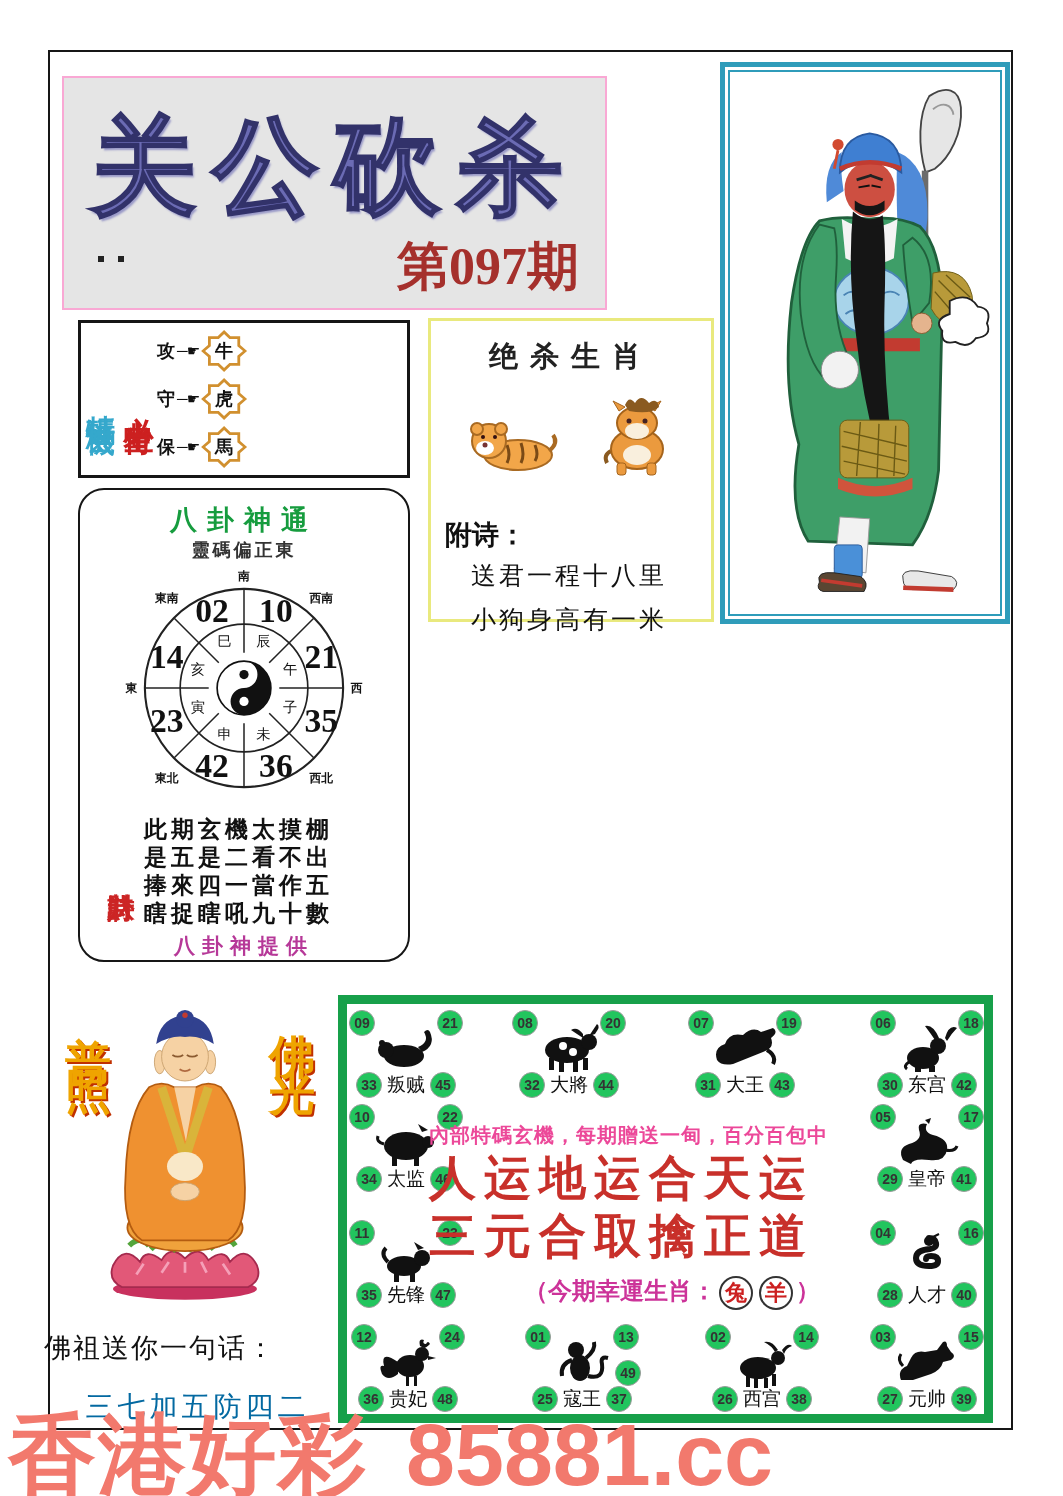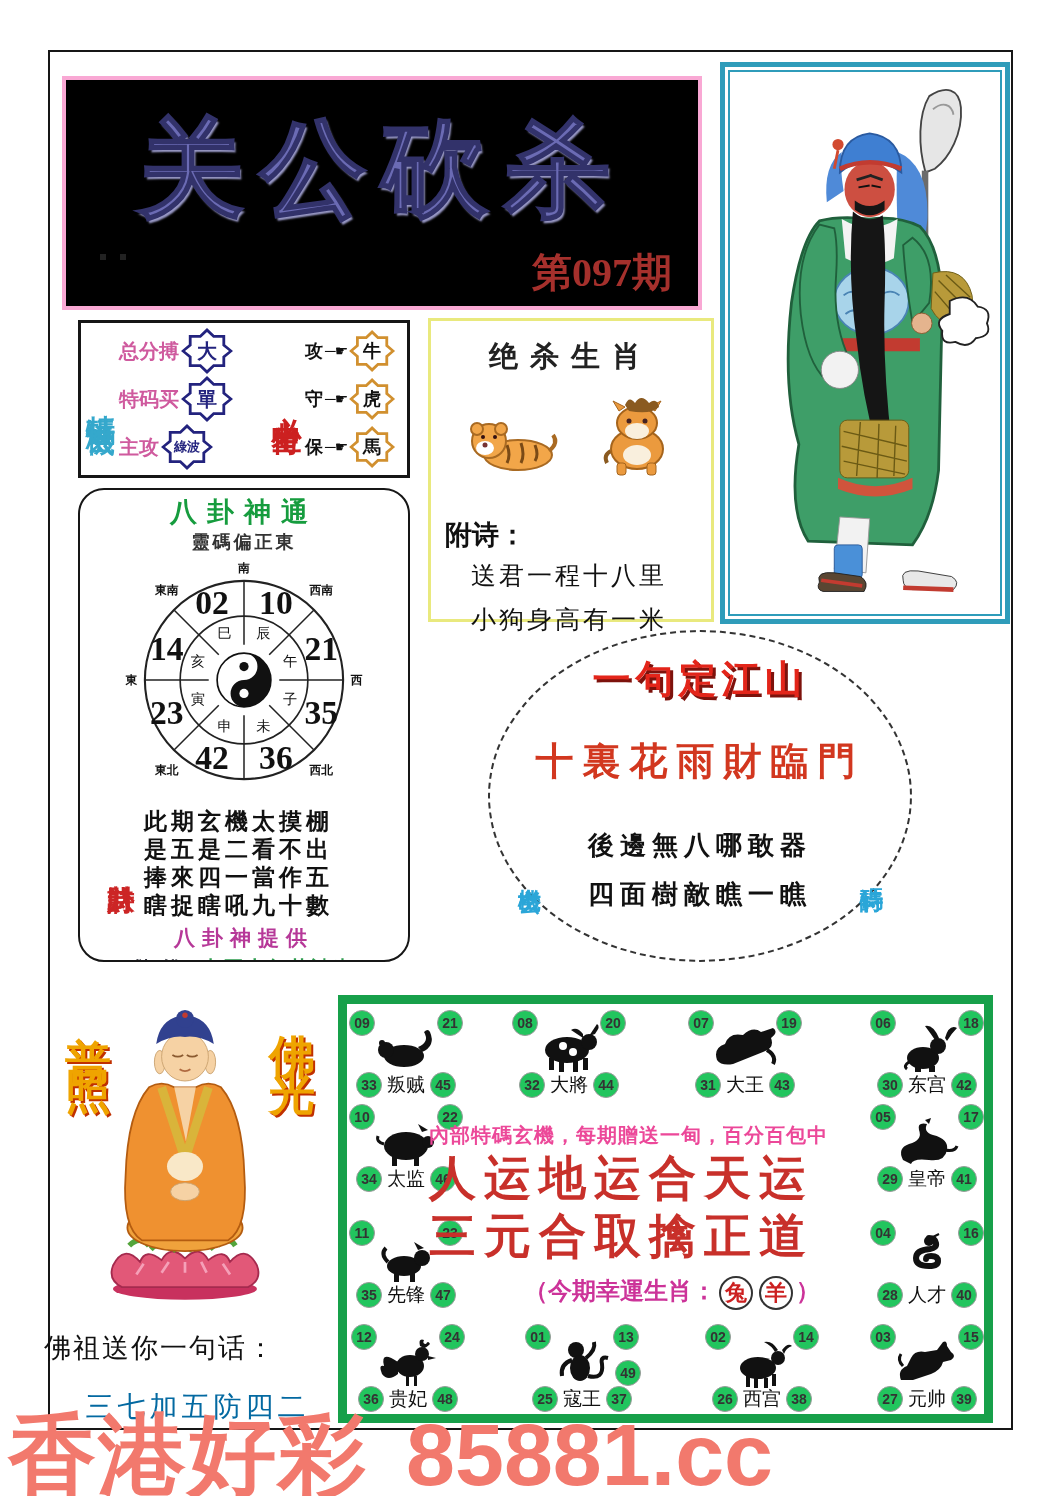--- a/index.html
+++ b/index.html
@@ -3,23 +3,23 @@
 <meta charset="utf-8">
 <style>
 :root{
   --star: polygon(100% 50%,85% 64%,85% 85%,64% 85%,50% 100%,36% 85%,15% 85%,15% 64%,0% 50%,15% 36%,15% 15%,36% 15%,50% 0%,64% 15%,85% 15%,85% 36%);
 }
 *{box-sizing:border-box;margin:0;padding:0}
 body{width:1063px;height:1496px;background:#fff;font-family:"Liberation Serif","DejaVu Serif",serif;overflow:hidden}
 .page{position:relative;width:1063px;height:1496px;background:#fff}
 .frame{position:absolute;left:48px;top:50px;width:965px;height:1380px;border:2px solid #161616}
 
-.title-box{position:absolute;left:62px;top:76px;width:640px;height:234px;border:4px solid #f9a8d4;background:#000000}
+.title-box{position:absolute;left:62px;top:76px;width:545px;height:234px;border:2px solid #f9a8d4;background:#e5e5e5}
 .title-text{position:absolute;left:0;right:0;top:18px;text-align:center;font-size:106px;font-weight:800;letter-spacing:16px;color:#6b6bb4;-webkit-text-stroke:2px #32326a;text-shadow:2px 3px 2px #9a9ac8}
-.issue{position:absolute;right:26px;bottom:6px;font-size:40px;font-weight:700;color:#a5302c}
+.issue{position:absolute;right:26px;bottom:6px;font-size:52px;font-weight:700;color:#a5302c}
 .specks{position:absolute;left:34px;bottom:52px;width:40px;height:8px}
 .specks i{display:inline-block;width:6px;height:6px;background:#222;margin-right:14px}
 
 .hero-box{position:absolute;left:720px;top:62px;width:290px;height:562px;border:5px solid #2f9cba;background:#fff;box-shadow:inset 0 0 0 3px #fff,inset 0 0 0 5px #2f9cba}
 .hero-box svg{display:block;margin:4px auto 0}
 
 .secret-box{position:absolute;left:78px;top:320px;width:332px;height:158px;border:3px solid #161616;background:#fff;display:flex;align-items:stretch;padding:4px 2px}
 .v-text{writing-mode:vertical-rl;text-orientation:upright;display:flex;align-items:center;justify-content:center;font-weight:800}
 .secret-title{width:36px;font-size:29px;color:#35a8cc;letter-spacing:4px}
 .hint-col{width:148px;display:flex;flex-direction:column;justify-content:space-around}
@@ -38,21 +38,21 @@
 .star .small{font-size:13px;letter-spacing:0}
 
 .kill-box{position:absolute;left:428px;top:318px;width:286px;height:304px;border:3px solid #e9e97e;background:#fff}
 .kill-title{position:absolute;top:16px;left:0;right:0;text-align:center;font-size:29px;font-weight:600;letter-spacing:12px;color:#222}
 .kill-animals{position:absolute;top:72px;left:0;right:0;display:flex;justify-content:space-around;align-items:flex-end;padding:0 16px}
 .kill-poem-label{position:absolute;left:14px;top:196px;font-size:27px;font-weight:700;color:#111}
 .kill-line1{position:absolute;left:40px;top:238px;font-size:25px;color:#111;letter-spacing:3px}
 .kill-line2{position:absolute;left:40px;top:282px;font-size:25px;color:#111;letter-spacing:3px}
 
 .bagua-box{position:absolute;left:78px;top:488px;width:332px;height:474px;border:2px solid #161616;border-radius:26px;background:#fff;overflow:hidden}
-.bagua-title{margin-top:4px;text-align:center;font-size:27px;font-weight:800;letter-spacing:10px;color:#169c3e}
+.bagua-title{margin-top:12px;text-align:center;font-size:27px;font-weight:800;letter-spacing:10px;color:#169c3e}
 .bagua-sub{text-align:center;font-size:18px;font-weight:700;color:#333;letter-spacing:3px}
 .bagua-box svg.wheel{display:block;margin:0 auto}
 .poem{display:flex;gap:8px;padding:2px 10px 0 26px;align-items:center}
 .poem-title{writing-mode:vertical-rl;text-orientation:upright;font-size:27px;font-weight:800;color:#cc2525;line-height:30px}
 .poem-lines{display:flex;flex-direction:column}
 .poem-lines span{font-size:23px;font-weight:700;color:#111;letter-spacing:4px;line-height:28px;white-space:nowrap}
 .provider{text-align:center;font-size:21px;font-weight:800;color:#b63898;letter-spacing:7px;margin-top:4px}
 .money{text-align:center;margin-top:3px;white-space:nowrap}
 .money .lbl{font-size:20px;font-weight:800;color:#33343f;letter-spacing:8px}
 .money .txt{font-size:20px;font-weight:800;color:#2f9d4f;letter-spacing:2px;margin-left:8px}
@@ -135,46 +135,20 @@
       <rect x="112" y="500" width="30" height="36" rx="4" fill="#4a90d8" stroke="#2a5a9a"></rect>
       <path d="M96 540 Q92 528 112 530 L140 534 Q150 540 144 550 L100 550 Q92 548 96 540 Z" fill="#5a4632" stroke="#222"></path>
       <path d="M98 538 L142 544" stroke="#c23b30" stroke-width="4"></path>
       <path d="M186 538 q-4 -12 16 -10 l36 6 q10 6 2 14 l-44 0 q-10 -2 -10 -10 z" fill="#e8e8e8" stroke="#333"></path>
       <path d="M186 546 L240 548" stroke="#c23b30" stroke-width="5"></path>
     </svg>
   </div>
 
   <div class="secret-box">
     <div class="v-text secret-title">特碼玄機</div>
-    <div class="hint-col" id="hints">
-        <div class="hint-row">
-          <span class="hint-label">总分搏</span>
-          <span class="star navy">
-            <span class="star-inner">
-              <span>大</span>
-            </span>
-          </span>
-        </div>
-        <div class="hint-row">
-          <span class="hint-label">特码买</span>
-          <span class="star navy">
-            <span class="star-inner">
-              <span>單</span>
-            </span>
-          </span>
-        </div>
-        <div class="hint-row">
-          <span class="hint-label">主攻</span>
-          <span class="star navy">
-            <span class="star-inner">
-              <span class="small">綠波</span>
-            </span>
-          </span>
-        </div>
-      </div>
     <div class="v-text must-title">必中生肖</div>
     <div class="must-col" id="musts">
         <div class="hint-row">
           <span class="must-label">攻</span>
           <span class="hand">─☛</span>
           <span class="star orange">
             <span class="star-inner">
               <span>牛</span>
             </span>
           </span>
@@ -296,32 +270,20 @@
         <span>瞎捉瞎吼九十數</span>
       </div>
     </div>
     <div class="provider">八卦神提供</div>
     <div class="money">
       <span class="lbl">欲錢</span>
       <span class="txt">去買十年苦讀書</span>
     </div>
   </div>
 
-  <div class="oval">
-    <div class="oval-title">一句定江山</div>
-    <div class="oval-main">十裏花雨財臨門</div>
-    <div class="oval-bottom">
-      <div class="oval-side">出玄機</div>
-      <div class="oval-lines">
-        <span>後邊無八哪敢器</span>
-        <span>四面樹敵瞧一瞧</span>
-      </div>
-      <div class="oval-side">特碼詩</div>
-    </div>
-  </div>
 
   <div class="b-char" style="left:58px;top:998px">普照</div>
   <div class="b-char" style="left:262px;top:998px">佛光</div>
   <svg class="buddha-svg" width="198" height="330" viewBox="0 0 220 330">
     <ellipse cx="110" cy="316" rx="80" ry="12" fill="#c8315e"></ellipse>
     <path d="M30 290 Q42 266 60 286 Q66 270 84 284 Q94 266 110 282 Q126 266 136 284 Q154 270 160 286 Q178 266 190 290 Q196 306 180 314 L40 314 Q24 306 30 290 Z" fill="#e25878" stroke="#a52a4e" stroke-width="2"></path>
     <path d="M56 300 L64 288 M84 298 L92 286 M110 298 L110 286 M134 298 L128 286 M160 300 L152 288" stroke="#f5a0b8" stroke-width="3" fill="none"></path>
     <path d="M48 268 q12 -12 22 0 M72 272 q12 -12 22 0 M96 274 q12 -12 22 0 M120 272 q12 -12 22 0 M146 268 q12 -12 20 0" stroke="#53a53c" stroke-width="6" fill="none"></path>
     <ellipse cx="110" cy="248" rx="64" ry="26" fill="#f0a23c" stroke="#b45c10" stroke-width="2"></ellipse>
     <path d="M70 92 Q46 120 44 190 Q40 248 62 262 L158 262 Q180 248 176 190 Q174 120 150 92 Q136 84 122 92 L98 92 Q84 84 70 92 Z" fill="#ef9130" stroke="#b45c10" stroke-width="2"></path>

